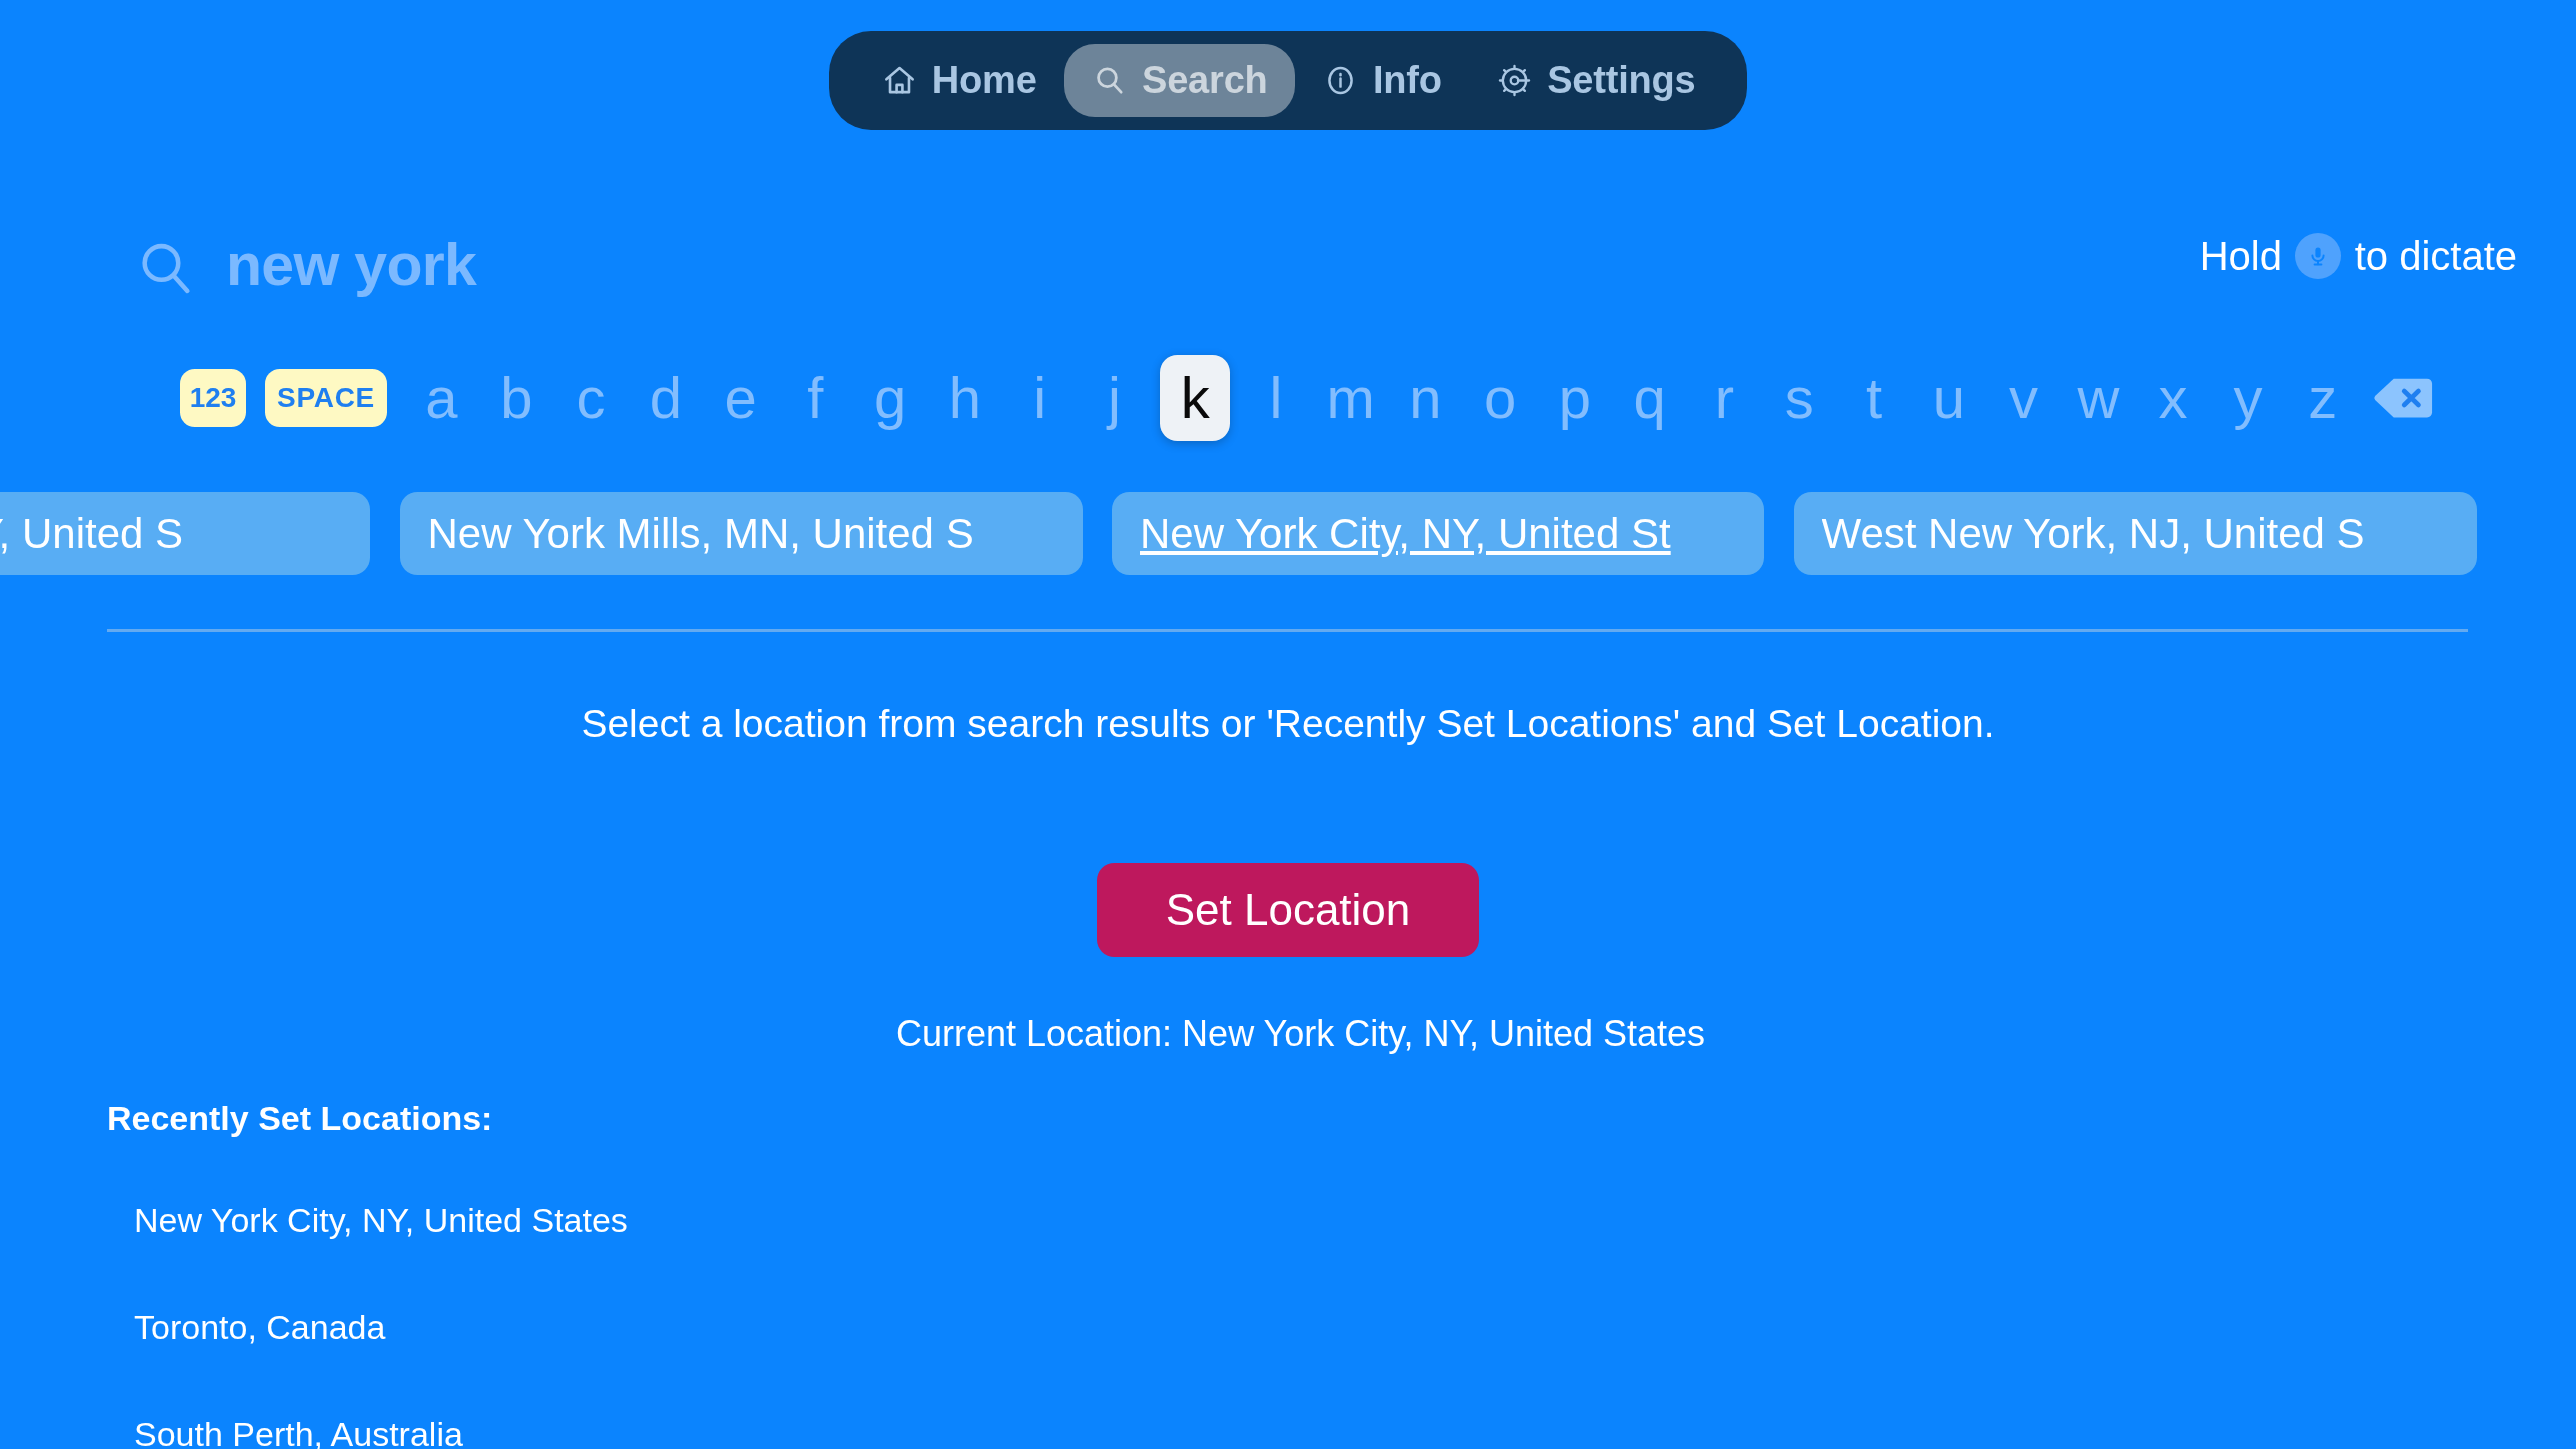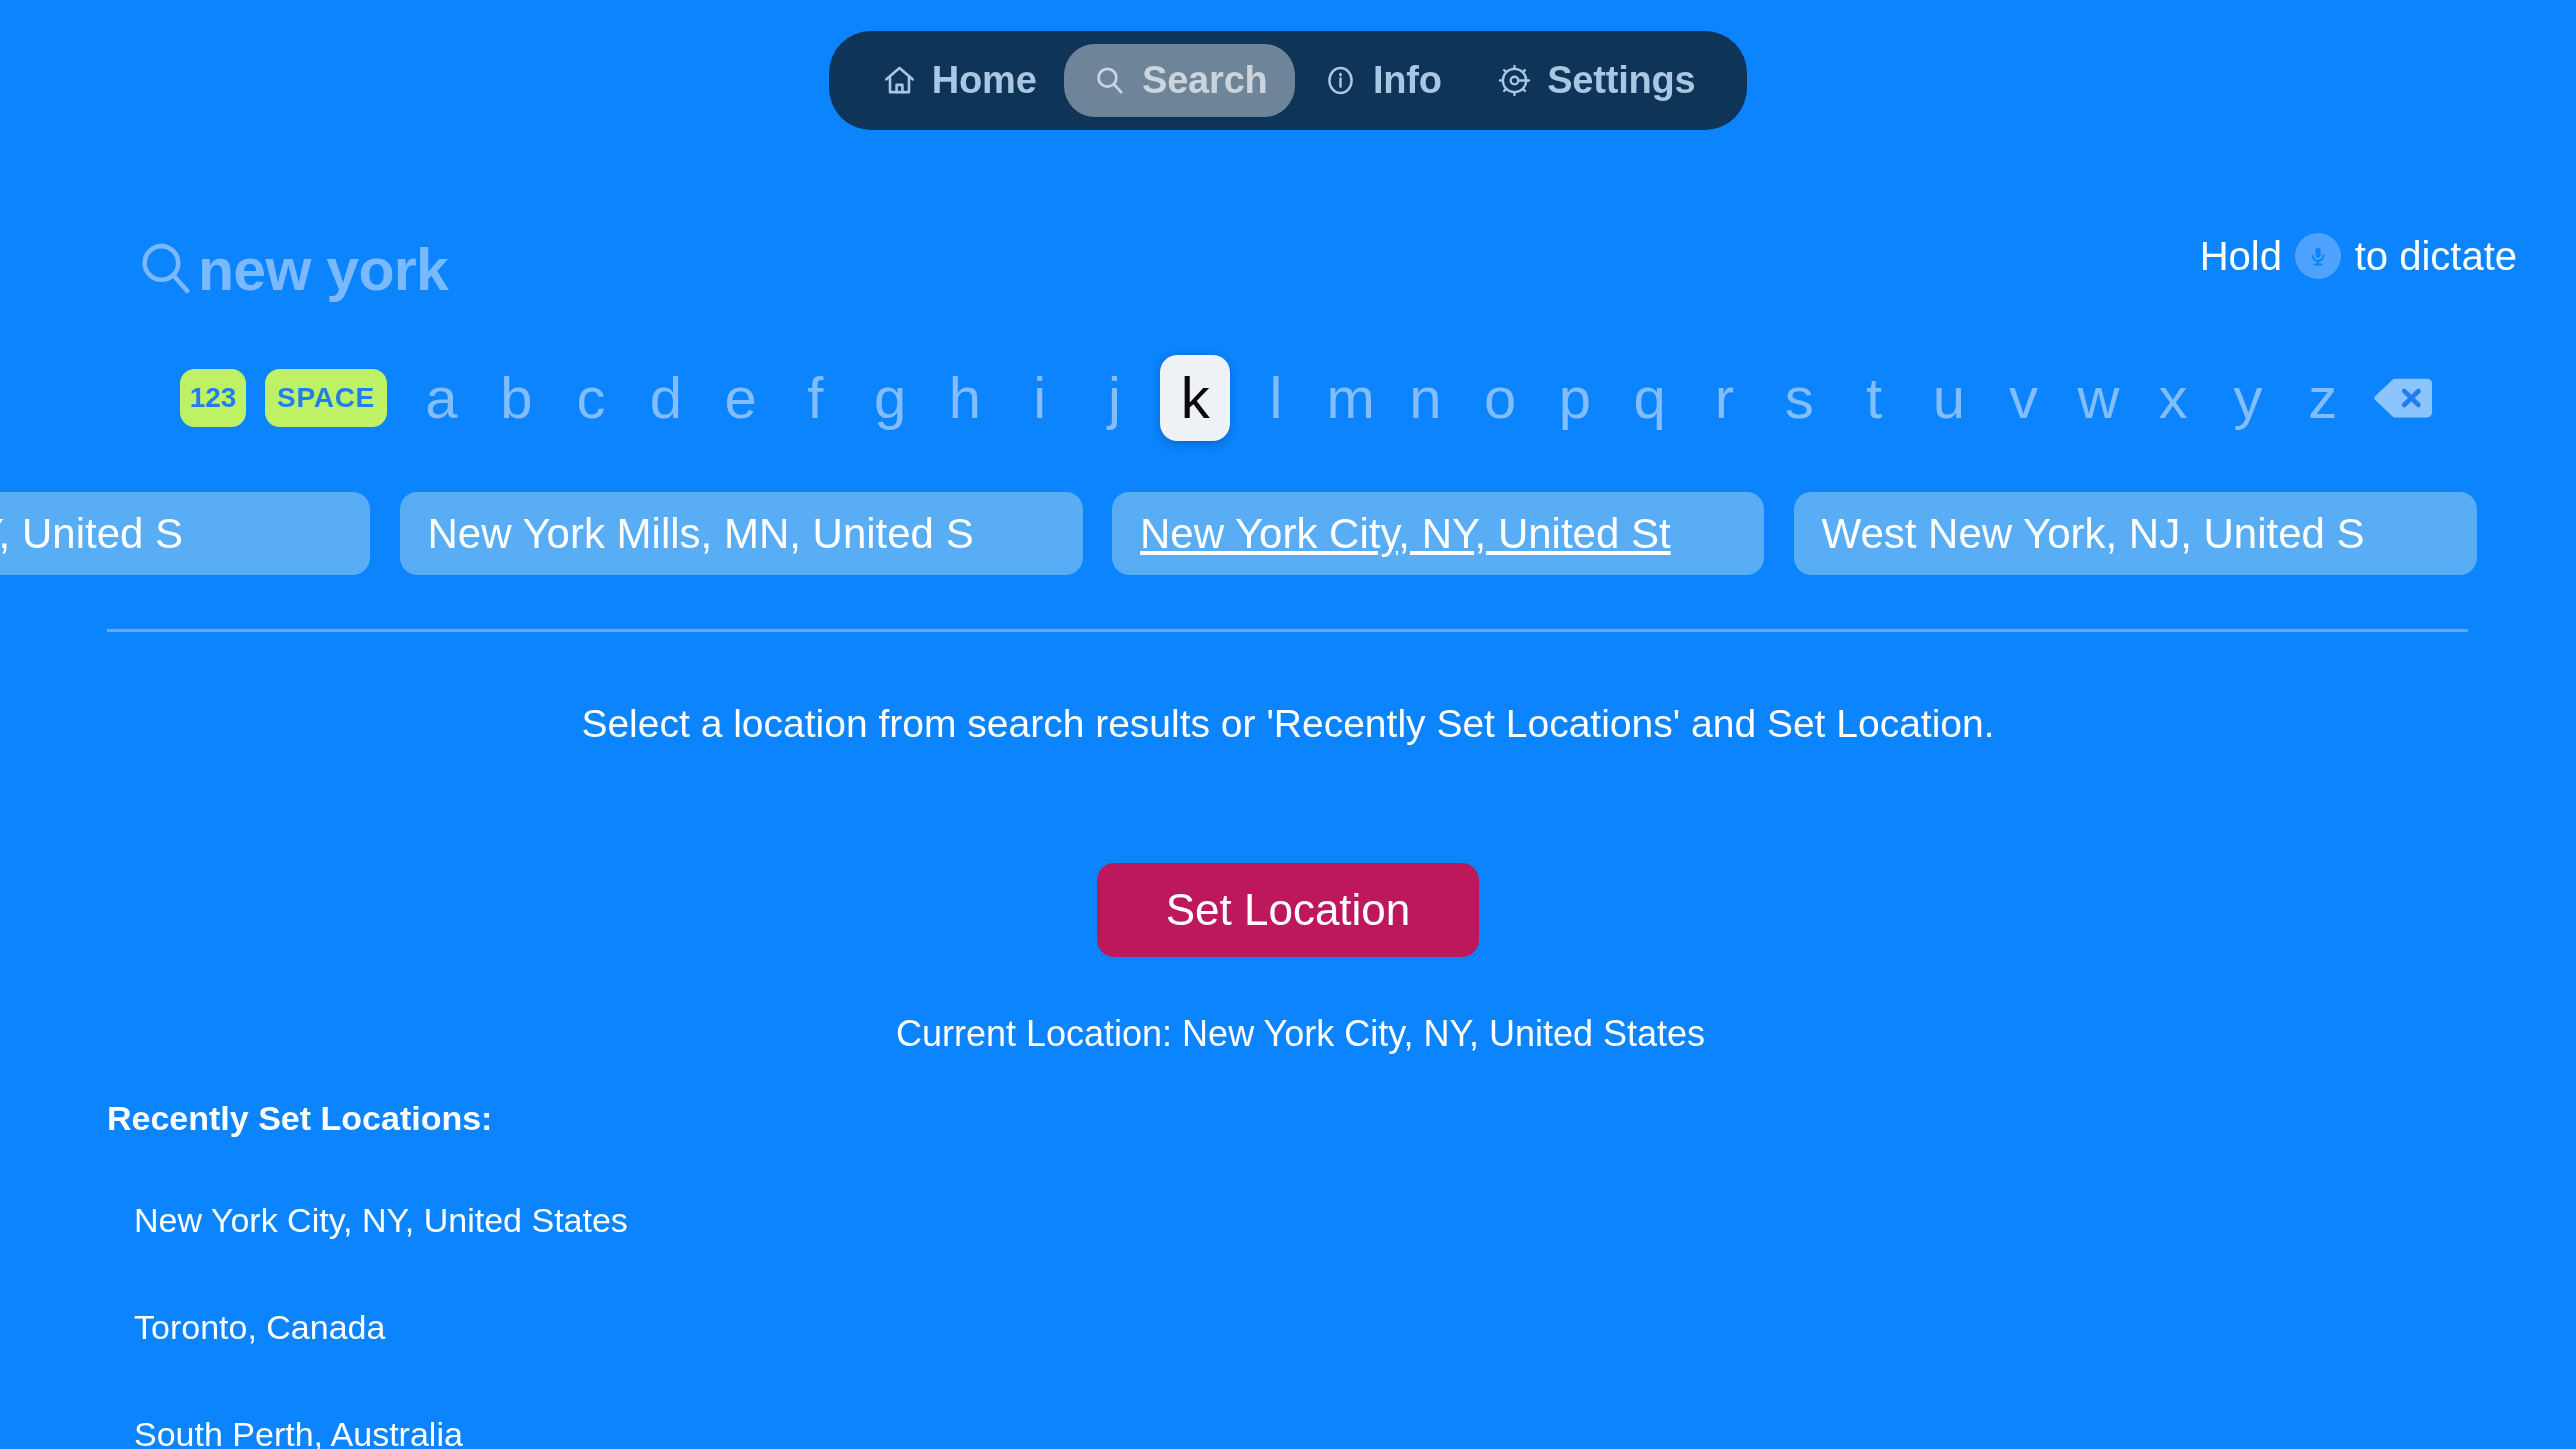--- a/index.html
+++ b/index.html
@@ -65,21 +65,22 @@
   .search-row {
     position: absolute;
     top: 195px; left: 0;
     width: 2576px;
     height: 121px;
     display: flex;
     align-items: center;
   }
   .search-left {
     display: flex;
-    align-items: flex-end;
+    align-items: flex-start;
+    gap: 28px;
     margin-left: 134px;
     margin-top: 24px;
   }
   .search-glass { width: 64px; height: 64px; display:block; }
   .search-text {
     color: #7bb9ff;
     font-size: 59px;
     font-weight: 700;
     letter-spacing: -0.7px;
     line-height: 1;
@@ -112,21 +113,21 @@
     top: 347px; left: 0;
     width: 2576px;
     height: 101px;
     display: flex;
     align-items: center;
     padding-left: 180px;
     padding-right: 142px;
     gap: 0;
   }
   .key-special {
-    background: #bef264;
+    background: #fef9c3;
     color: #1f7ff0;
     border-radius: 14.8px;
     font-size: 28px;
     font-weight: 700;
     display: flex;
     align-items: center;
     justify-content: center;
     height: 58px;
     cursor: pointer;
     flex: 0 0 auto;

